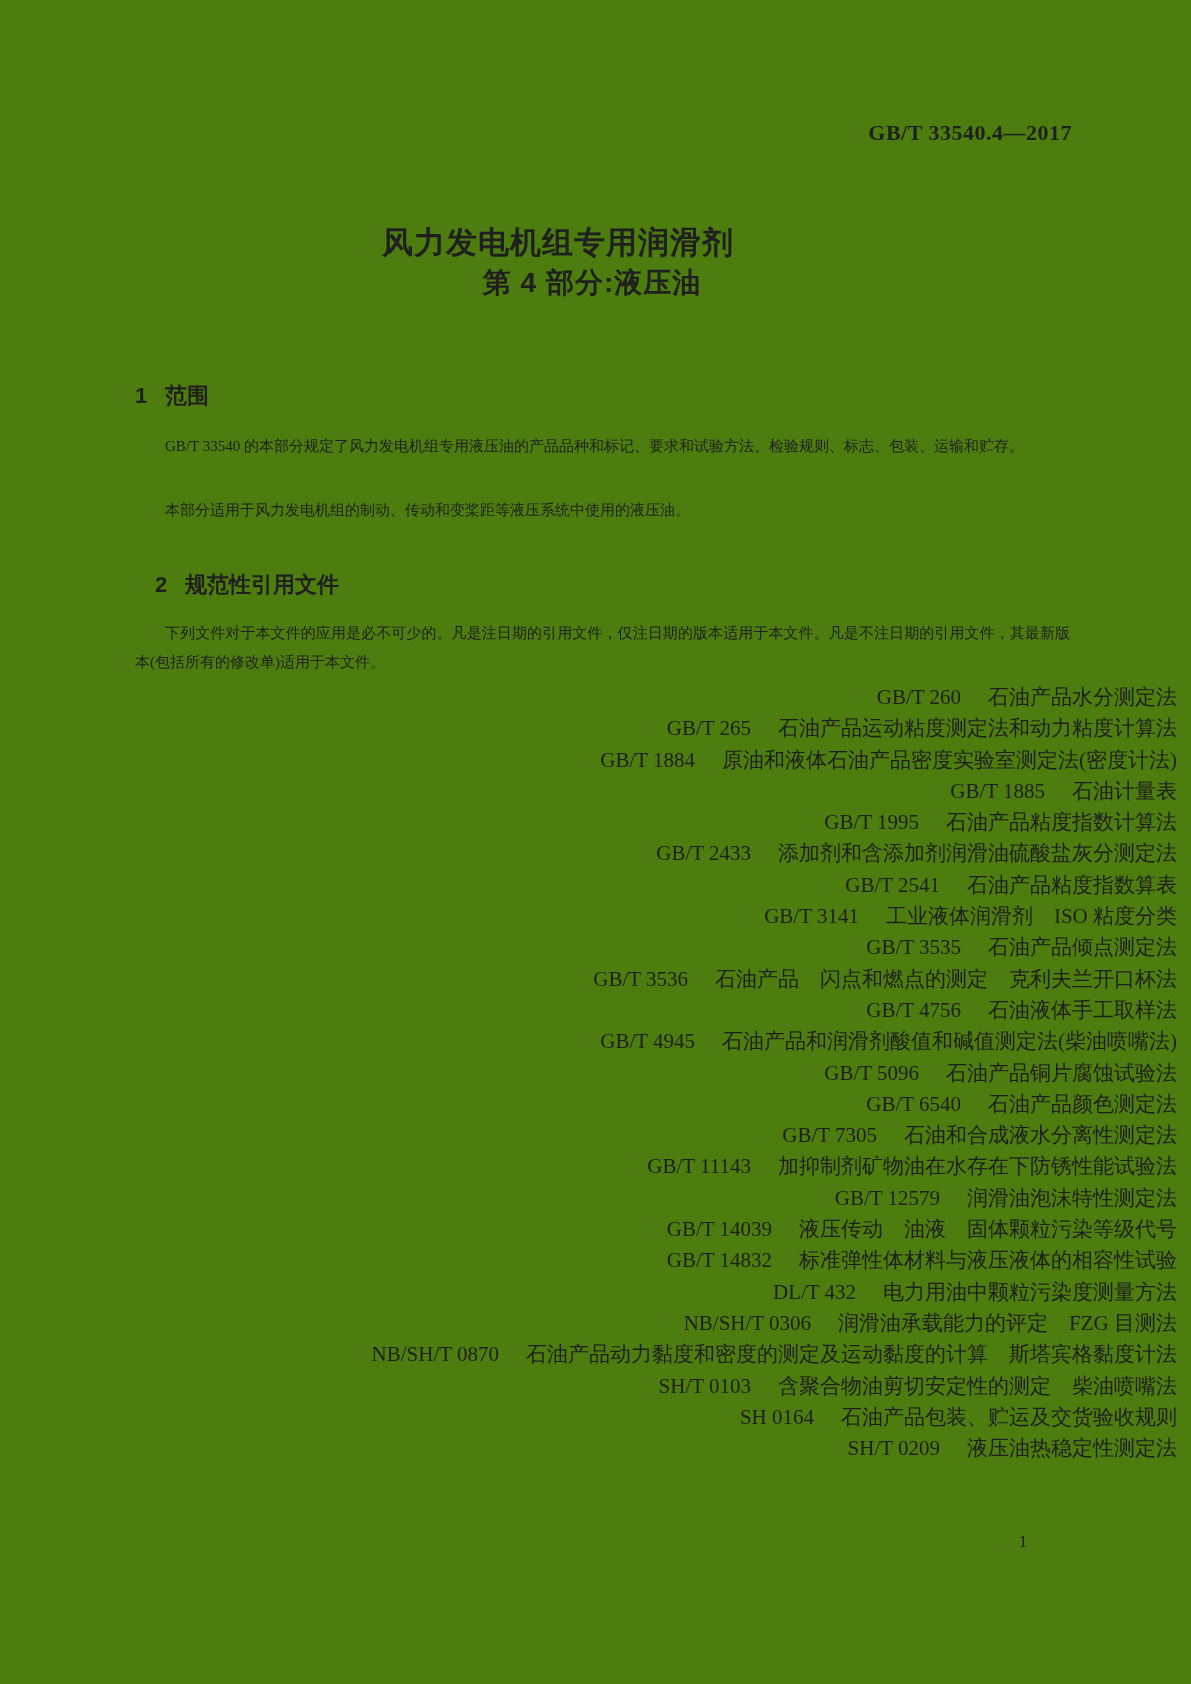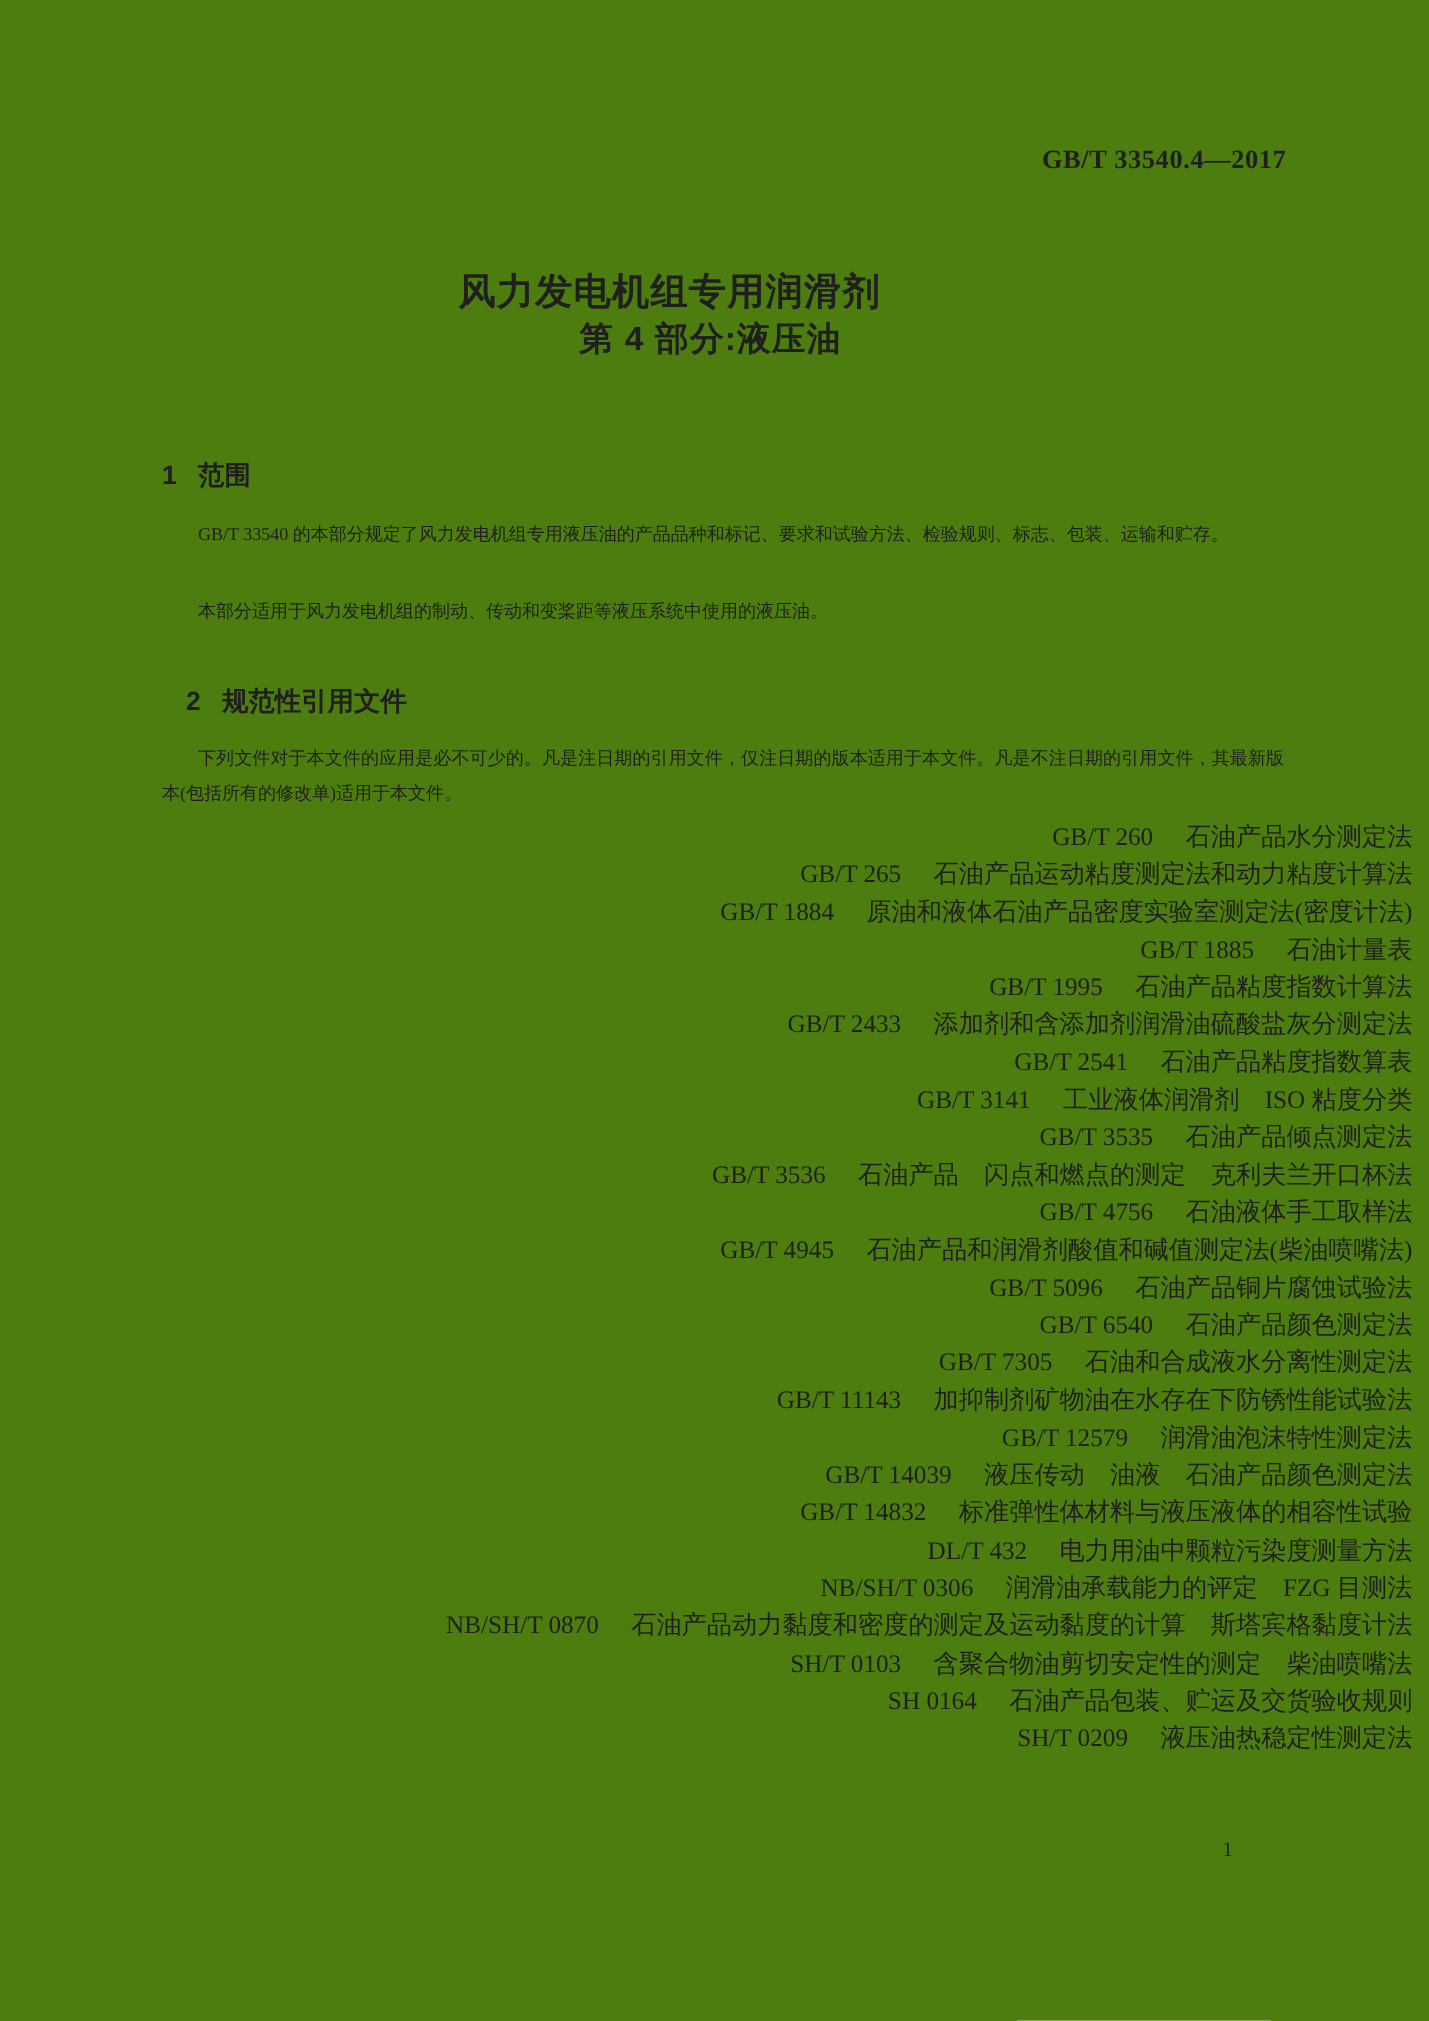--- a/index.html
+++ b/index.html
@@ -156,21 +156,21 @@
       <div class="ref-item">
         <span class="ref-code">GB/T 11143</span><span class="ref-title">加抑制剂矿物油在水存在下防锈性能试验法</span>
       </div>
 
       <div class="ref-item">
         <span class="ref-code">GB/T 12579</span><span class="ref-title">润滑油泡沫特性测定法</span>
       </div>
 
 
       <div class="ref-item">
-        <span class="ref-code">GB/T 14039</span><span class="ref-title">液压传动　油液　石油产品颜色测定法</span>
+        <span class="ref-code">GB/T 14039</span><span class="ref-title">液压传动　油液　固体颗粒污染等级代号</span>
       </div>
 
       <div class="ref-item">
         <span class="ref-code">GB/T 14832</span><span class="ref-title">标准弹性体材料与液压液体的相容性试验</span>
       </div>
 
       <div class="ref-item">
         <span class="ref-code">DL/T 432</span><span class="ref-title">电力用油中颗粒污染度测量方法</span>
       </div>
 

